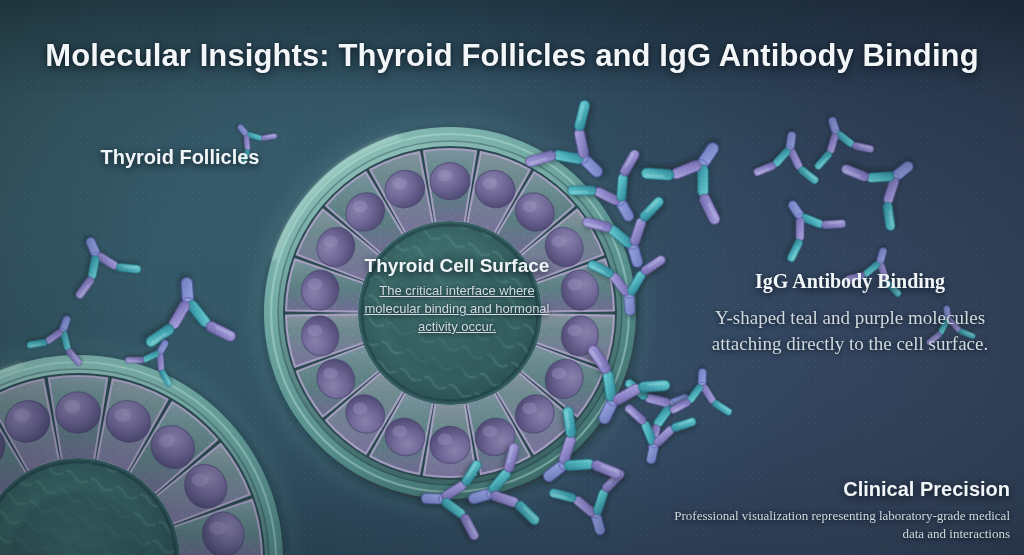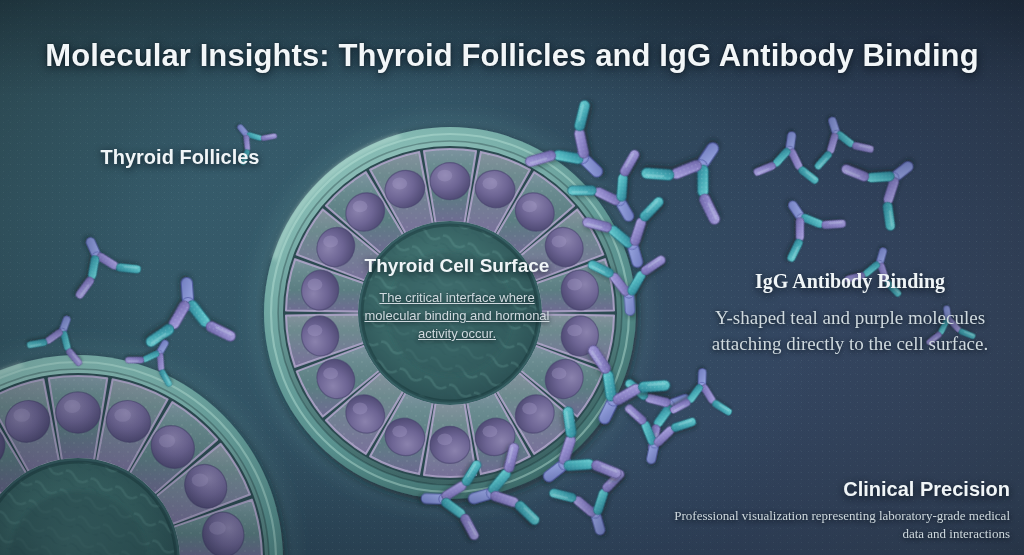--- a/index.html
+++ b/index.html
@@ -78,21 +78,21 @@
   .callout .body{
     color:#cfd9de;
     font-size:13.5px;
     line-height:1.38;
     text-shadow:0 1px 5px rgba(6,14,22,0.85);
   }
   #c-follicles{ left:30px; top:110px; width:300px; text-align:center;margin-top:36px; }
   #c-surface{
     left:350px; top:255px; width:214px; text-align:center;
   }
-  #c-surface .head{ font-size:19px; margin-bottom:12px; }
+  #c-surface .head{ font-size:19px; margin-bottom:5px; }
   #c-surface .body{ font-size:13px;text-decoration:underline; }
   #c-igg{ left:700px; top:270px; width:300px; text-align:center;font-family:Liberation Serif, serif; }
   #c-igg .head{ font-size:20px; margin-bottom:12px; }
   #c-igg .body{ font-size:19px; }
   #c-clinical{ left:660px; top:478px; width:350px; text-align:right; }
   #c-clinical .head{ font-size:20px; }
   #c-clinical .body{ font-size:13px; line-height:1.42;font-family:Liberation Serif, serif; }
 </style>
 </head>
 <body>

